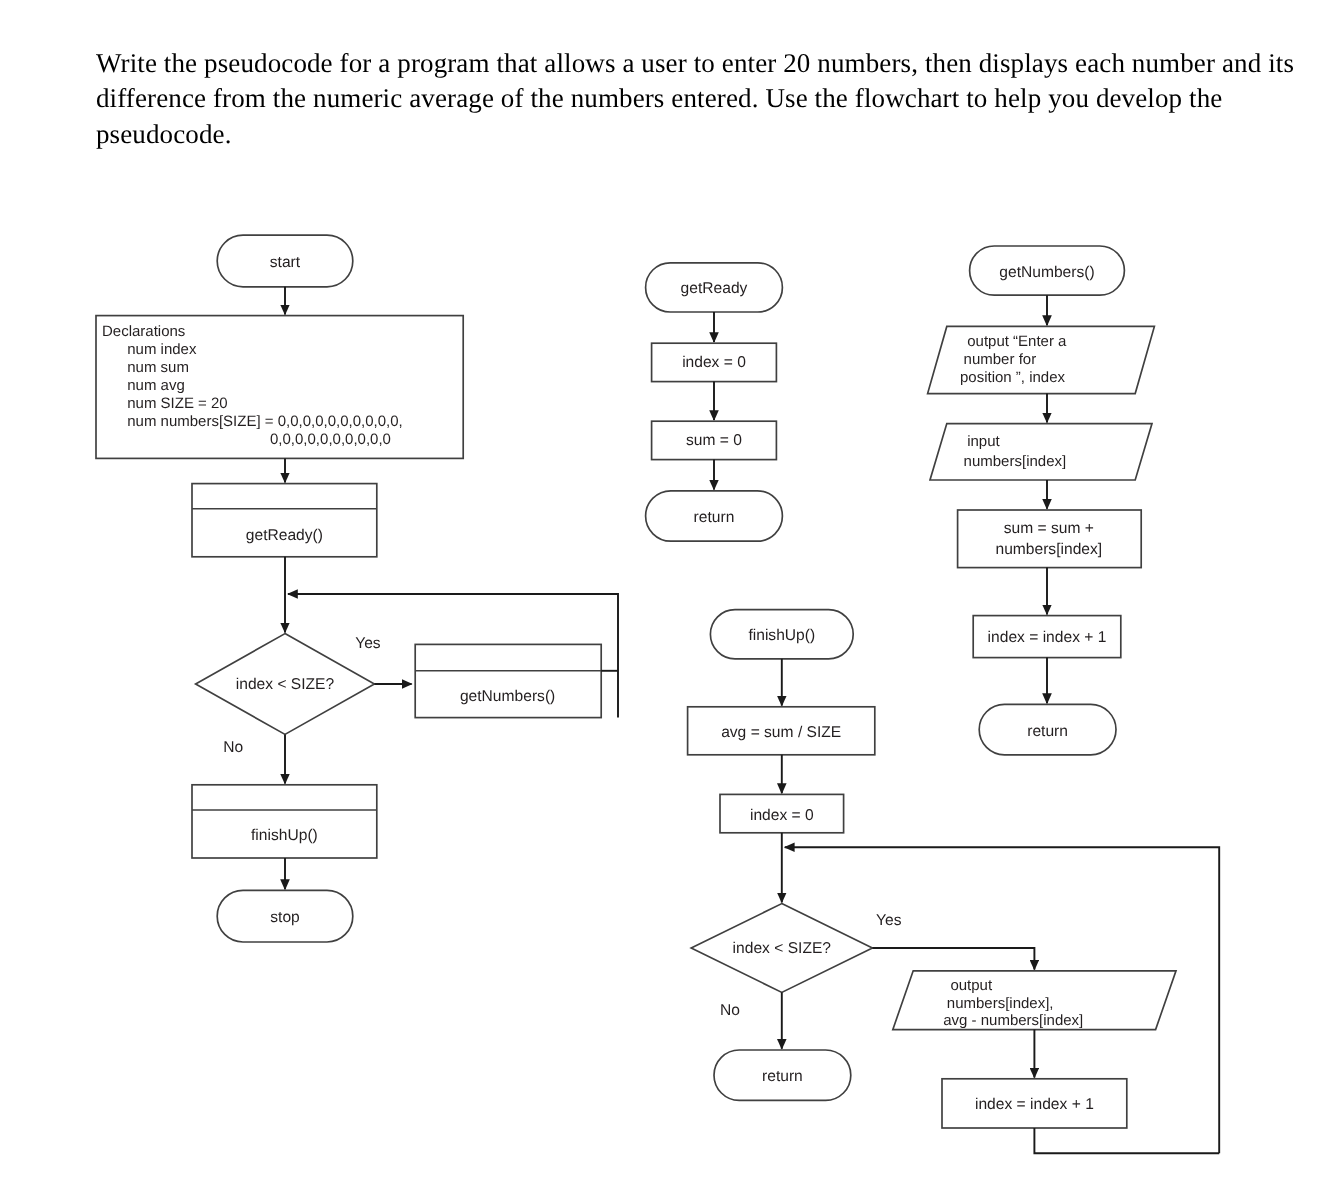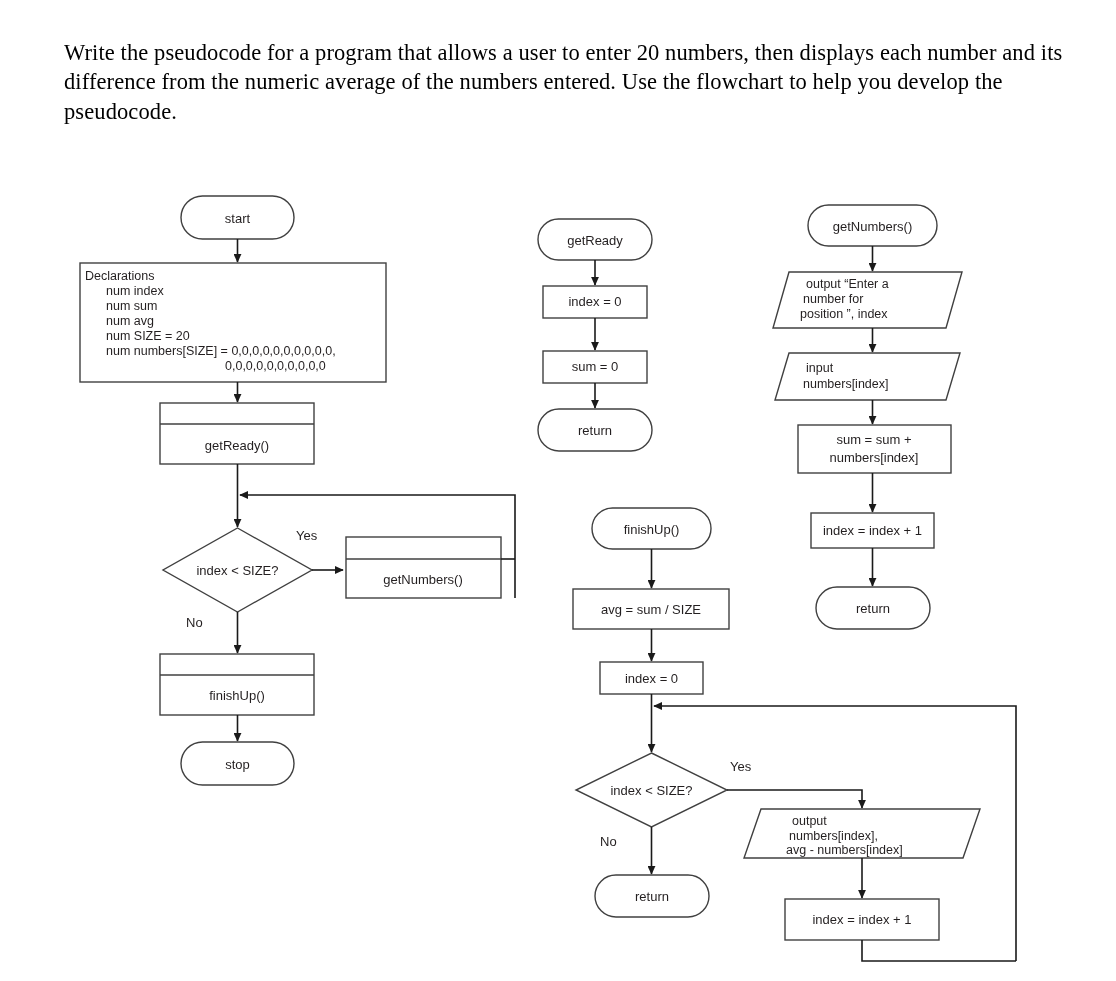--- a/index.html
+++ b/index.html
@@ -10,21 +10,21 @@
   #page {
     position: relative;
     width: 1116px;
     height: 981px;
     background: #ffffff;
     overflow: hidden;
     font-family: "Liberation Sans", sans-serif;
   }
   #prompt {
     position: absolute;
-    left: 64px;
+    left: 80px;
     top: 38px;
     width: 1015px;
     font-family: "Liberation Serif", serif;
     font-size: 22.5px;
     line-height: 1.31;
     color: #000000;
     letter-spacing: 0.1px;
   }
   #flow {
     position: absolute;

